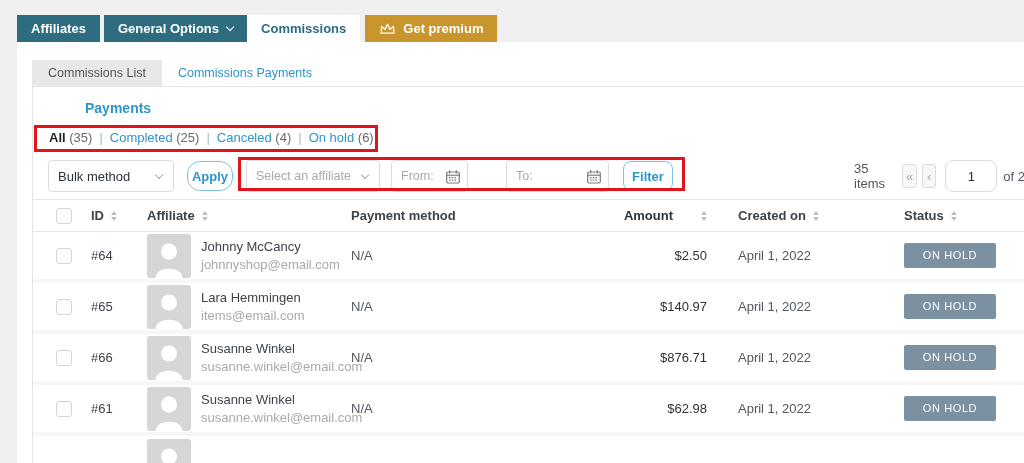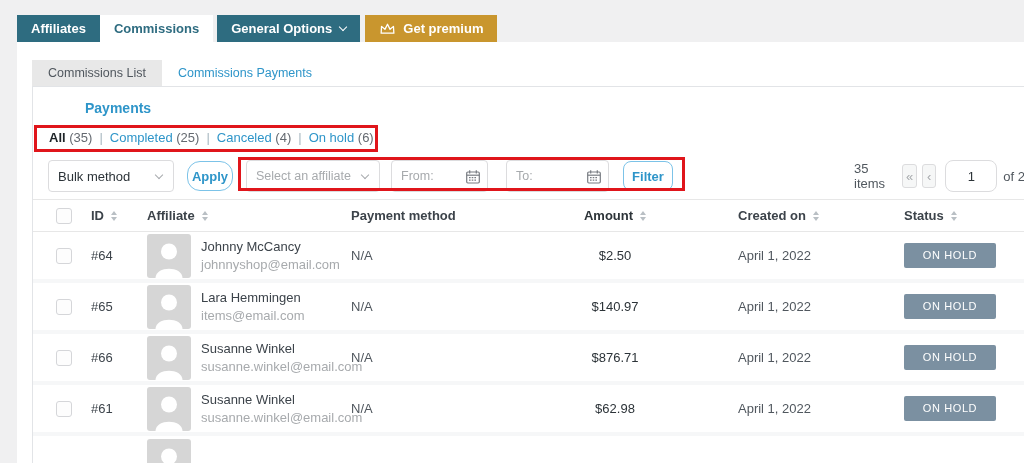--- a/index.html
+++ b/index.html
@@ -53,21 +53,21 @@
   .bulk-select { left:15px; width:126px; }
   .affiliate-select { left:213px; width:134px; font-size:12.5px; }
   .btn { position:absolute; height:30px; top:1px; background:#fff; border:1px solid #7cc3e8; border-radius:13px;
     color:#2e95c9; font-weight:bold; font-size:13px; display:flex; align-items:center; justify-content:center; cursor:pointer; }
   .btn-apply { left:154px; width:46px; }
   .btn-filter { left:590px; width:50px;border-radius:8px; }
   .date-input { position:absolute; height:32px; border:1px solid #dcdcde; border-radius:4px; background:#fff; }
   .date-input input { width:100%; height:100%; border:0; outline:none; background:transparent; padding:0 26px 0 9px;
     font-family:inherit; font-size:12.5px; color:#2c3338; }
   .date-input input::placeholder { color:#a7aaad; }
-  .date-from { left:358px; width:97px; }
+  .date-from { left:358px; width:77px; }
   .date-to { left:473px; width:103px; }
   .cal { position:absolute; right:6px; top:8px; cursor:pointer; }
 
   
   .pagination { position:absolute; left:821px; top:73px; height:32px; display:flex; align-items:center; }
   .pg-count { color:#50575e; margin-right:10px; }
   .pg-btn { width:18px; height:24px; background:#f6f7f7; border:1px solid #dcdcde; border-radius:3px; color:#a7aaad;
     display:flex; align-items:center; justify-content:center; font-size:13px; margin-right:5px; }
   .pg-input { width:52px; height:32px; border:1px solid #dcdcde; border-radius:8px; text-align:center;
     font-family:inherit; font-size:13px; color:#2c3338; margin:0 6px 0 4px; outline:none; }
@@ -76,21 +76,21 @@
   
   .table { position:absolute; left:0; top:112px; right:0; }
   .t-header { position:relative; height:33px; border-top:1px solid #e7e7e7; border-bottom:1px solid #e7e7e7;
     font-weight:600; color:#3c434a; font-size:13px; }
   .t-row { position:relative; height:51px; border-bottom:4px solid #f6f7f8; background:#fff; }
   .cell { position:absolute; top:0; height:100%; display:flex; align-items:center; }
   .c-check { left:23px; width:20px; }
   .c-id { left:58px; width:50px; }
   .c-aff { left:114px; width:220px; }
   .c-pay { left:318px; width:180px; color:#50575e; }
-  .c-amount { left:490px; width:184px; justify-content:center; color:#2c3338; }
+  .c-amount { left:490px; width:184px; justify-content:flex-end; color:#2c3338;gap:21px; }
   .c-created { left:705px; width:130px; color:#50575e; }
   .c-status { left:871px; width:100px; }
   .t-header .c-pay, .t-header .c-created { color:#3c434a; }
   .checkbox { width:16px; height:16px; background:#fdfdfd; border:1px solid #d5d6d9; border-radius:3px; cursor:pointer; }
   .sort { display:inline-flex; flex-direction:column; margin-left:7px; }
   .sort i { display:block; width:0; height:0; border-left:3.5px solid transparent; border-right:3.5px solid transparent; }
   .sort .up { border-bottom:4px solid #b9bfc4; margin-bottom:2px; }
   .sort .down { border-top:4px solid #b9bfc4; }
   .avatar { width:44px; height:44px; flex:0 0 44px; }
   .aff-text { margin-left:10px; line-height:18px; }
@@ -99,25 +99,25 @@
   .badge { display:inline-block; width:92px; height:25px; line-height:25px; text-align:center; background:#7b90a1;
     color:#fff; font-size:11px; letter-spacing:0.6px; border-radius:2px; }
   .t-row.partial { border-bottom:0; height:55px; }
   .t-row.partial .c-aff { align-items:flex-start; padding-top:3px; }
 </style>
 </head>
 <body>
 
 <div class="top-tabs">
   <div class="top-tab teal">Affiliates</div>
-  <div class="top-tab active">Commissions</div>
   <div class="top-tab teal dropdown">
     <span>General Options</span>
     <span class="chev"></span>
   </div>
+  <div class="top-tab active">Commissions</div>
   <div class="top-tab gold">
     <span class="crown">
       <svg width="17" height="13" viewBox="0 0 20 14" fill="none" stroke="#ffffff" stroke-width="1.5" stroke-linejoin="round">
         <path d="M2.5 12.5 L3 4.5 L7 8 L10 2 L13 8 L17 4.5 L17.5 12.5 Z"></path>
       </svg>
     </span>
     <span>Get premium</span>
   </div>
 </div>
 

